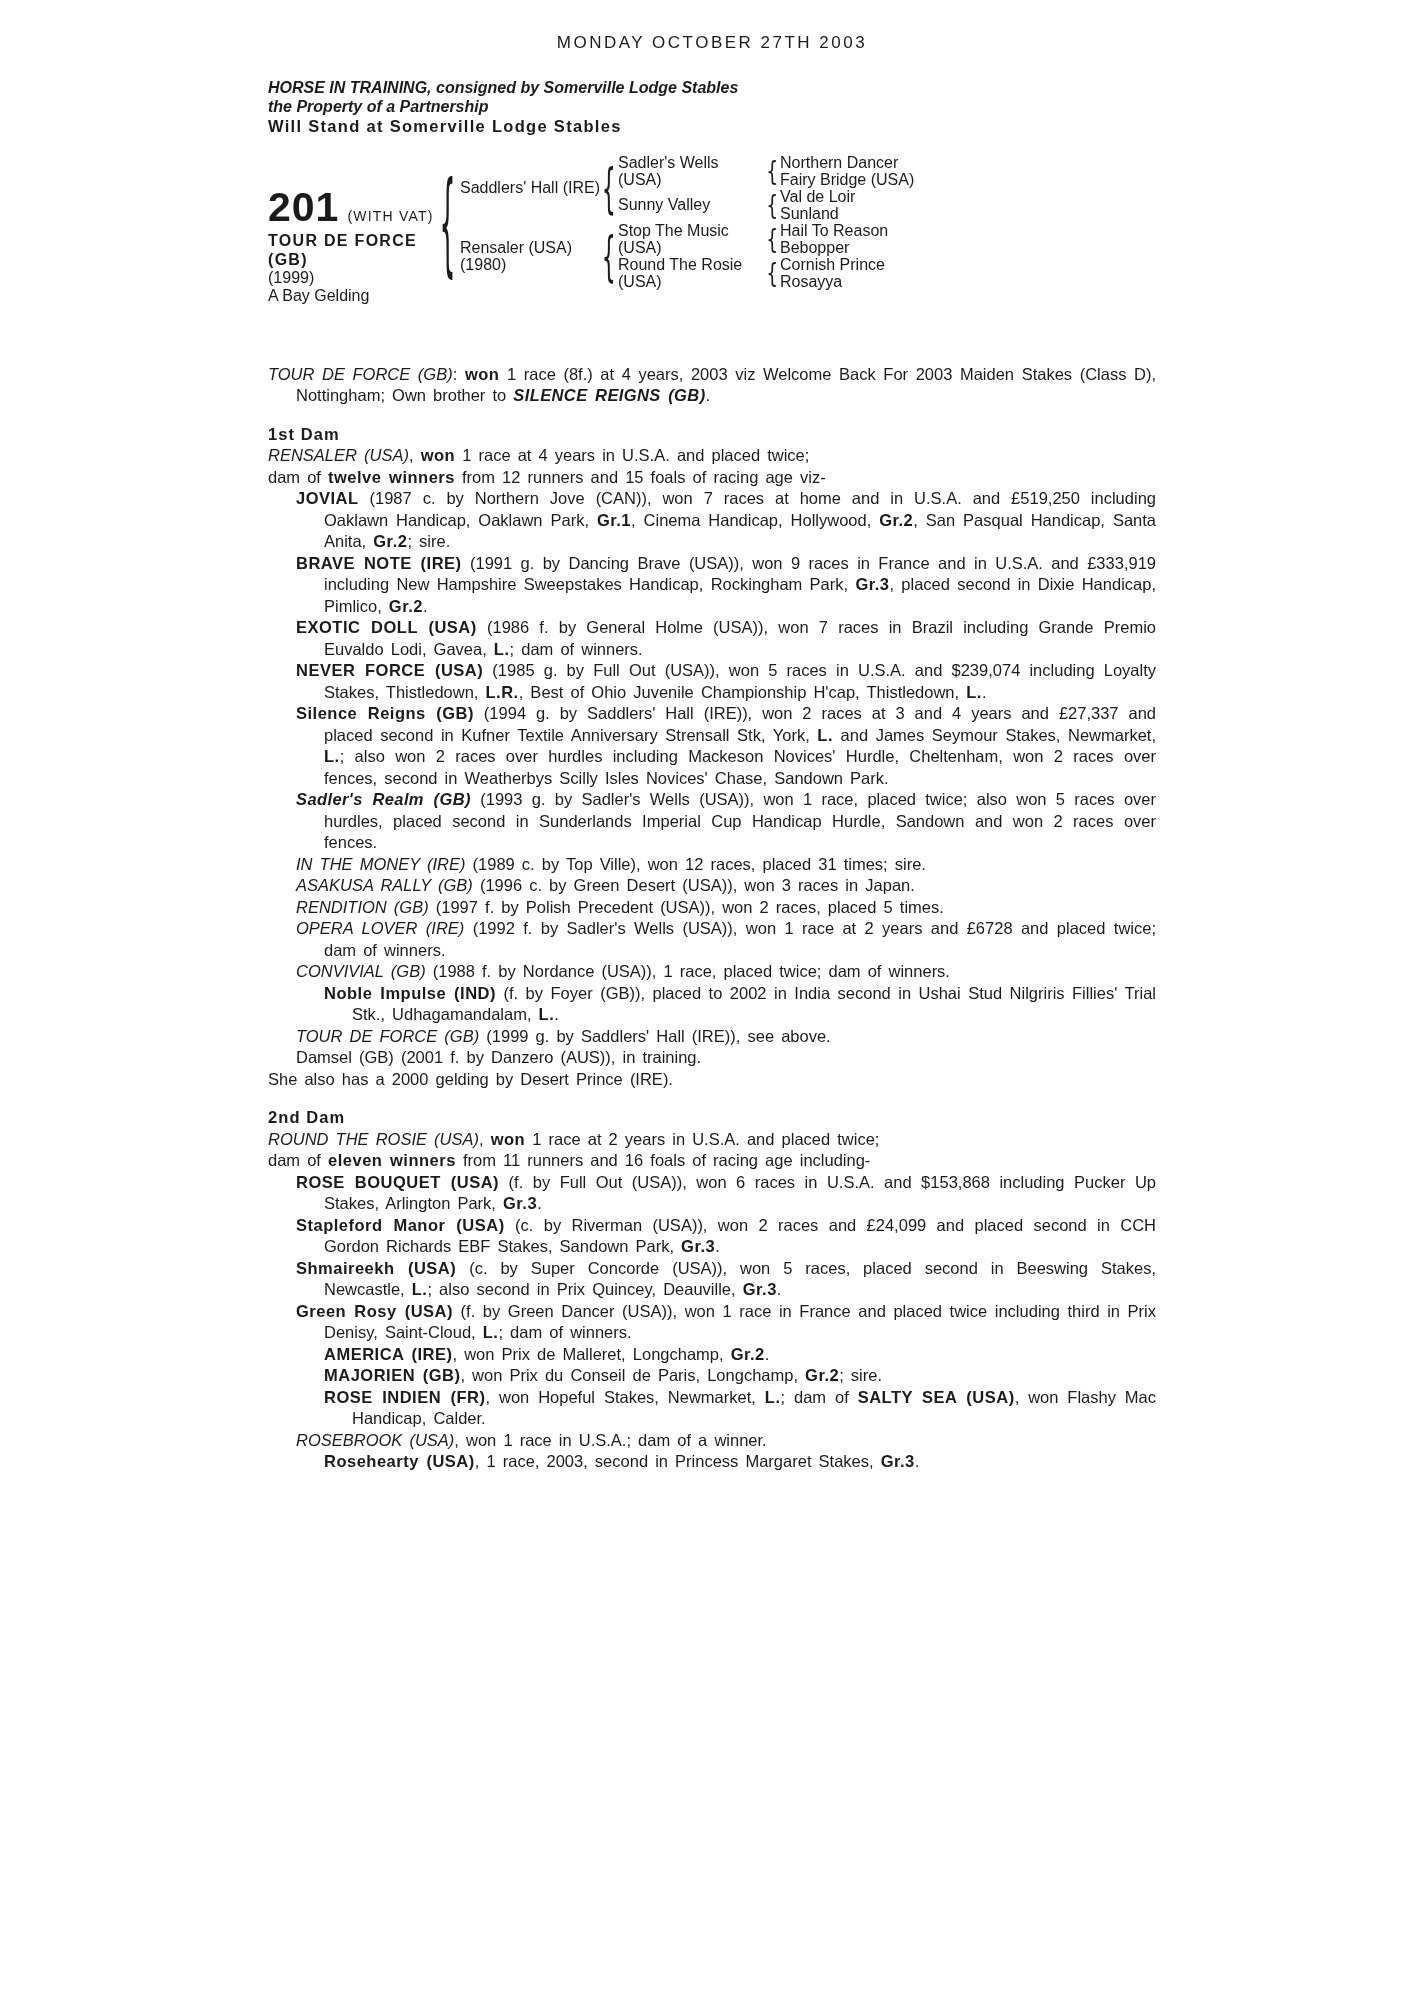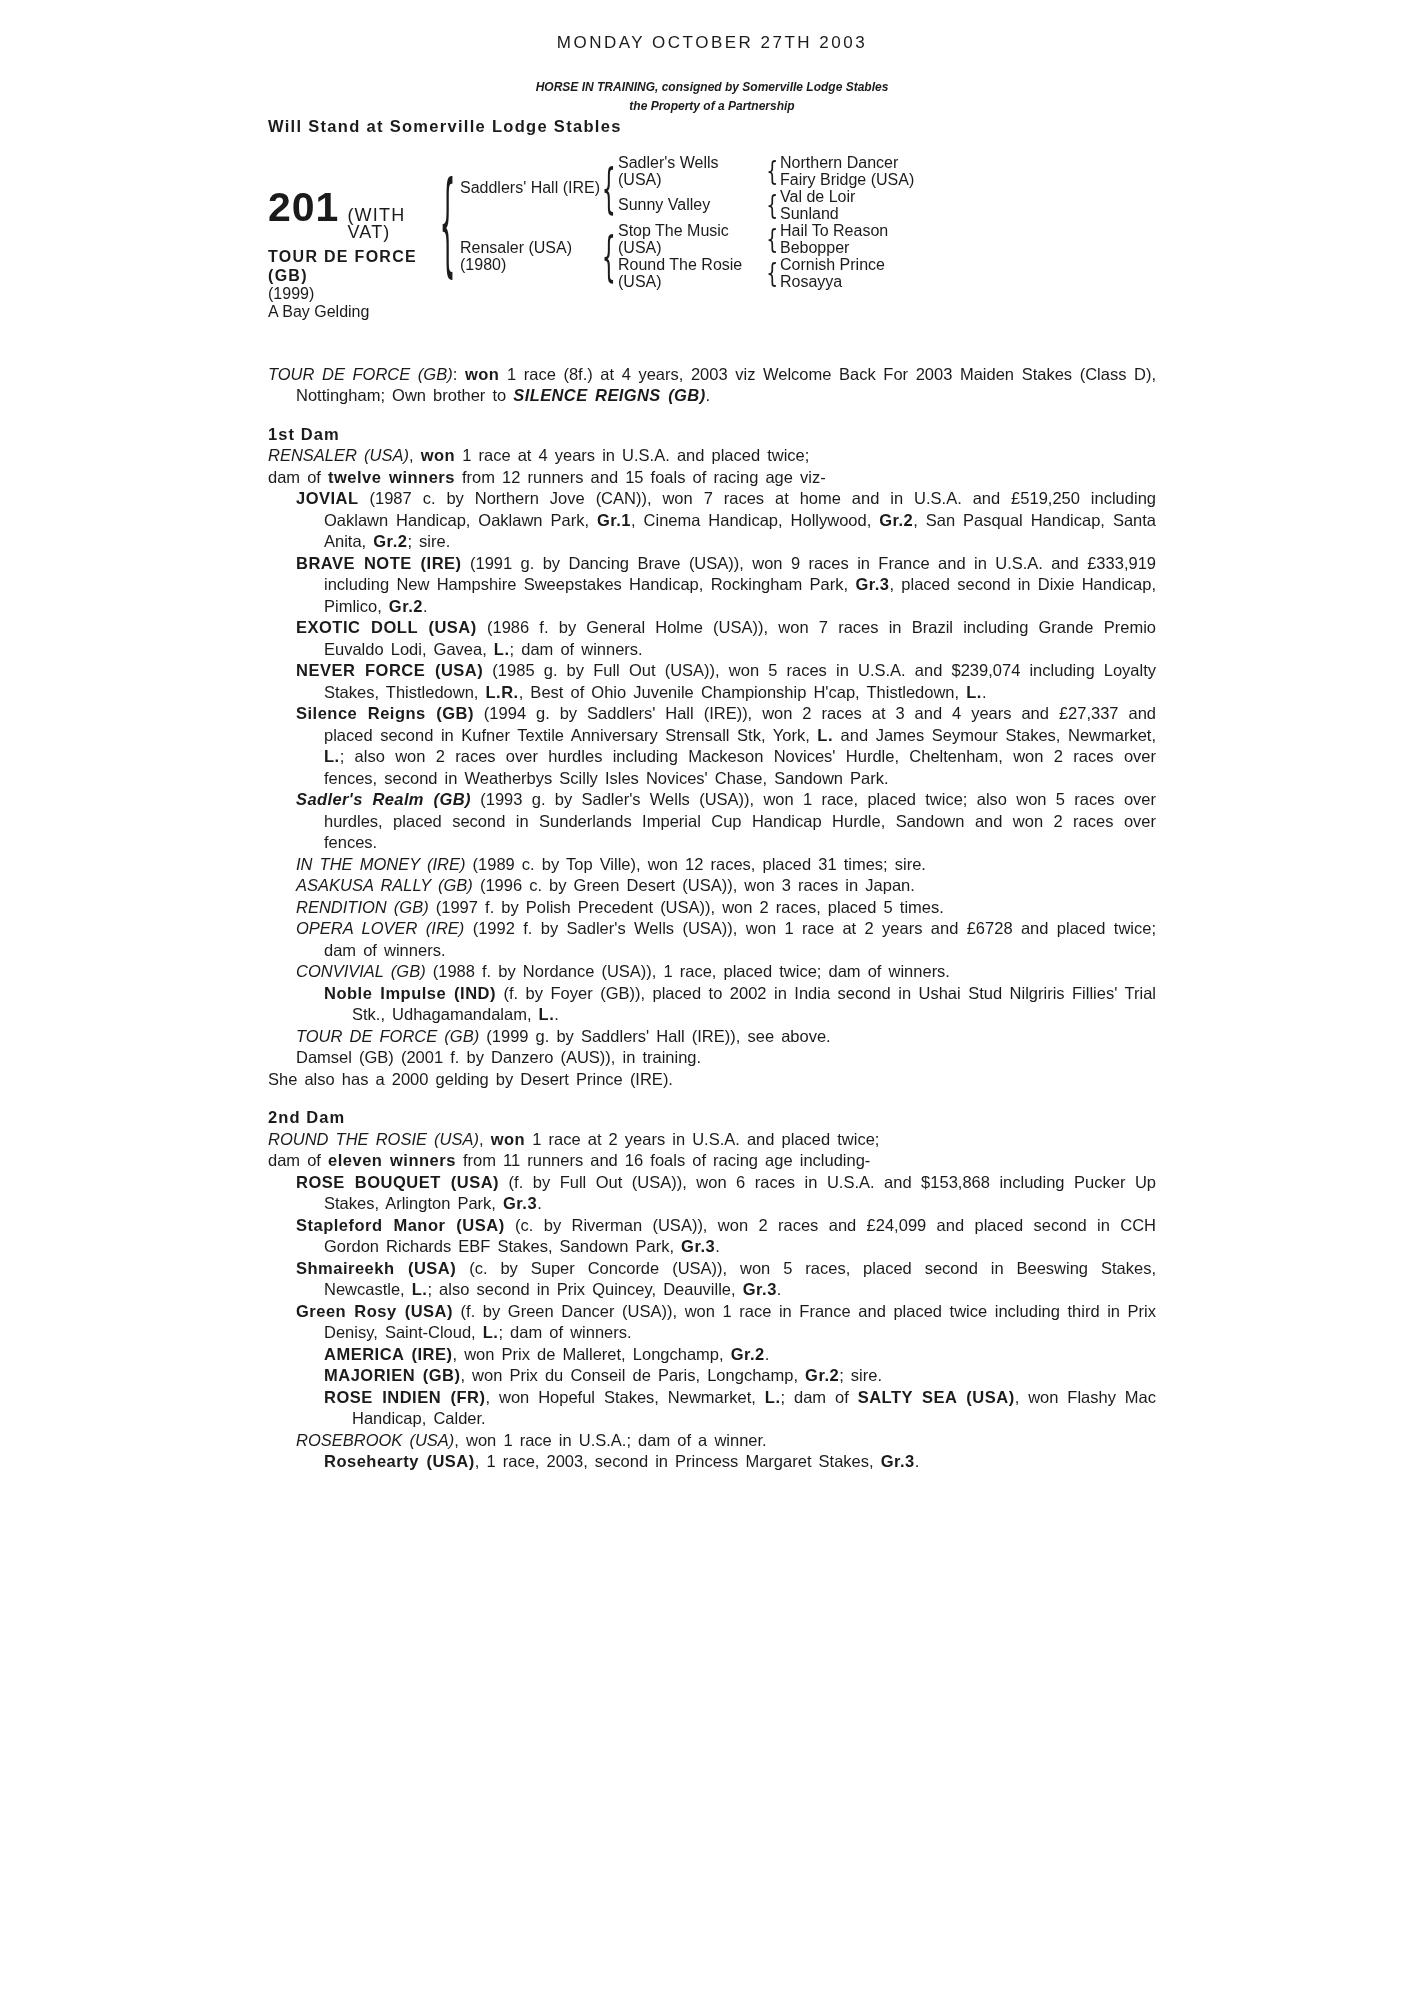--- a/index.html
+++ b/index.html
@@ -3,35 +3,35 @@
 <meta charset="utf-8">
 <style>
   html,body{margin:0;padding:0;background:#ffffff;}
   body{width:1413px;height:2000px;position:relative;
        font-family:"Liberation Sans","DejaVu Sans",sans-serif;color:#1b1b1b;
        -webkit-font-smoothing:antialiased;}
   .content{position:absolute;left:268px;top:0;width:888px;
            font-size:16.5px;line-height:21.5px;}
   
   .date-line{text-align:center;margin-top:32px;font-size:17px;letter-spacing:2.5px;white-space:nowrap;}
-  .consign-line{text-align:center;font-weight:bold;font-style:italic;font-size:12px;line-height:19.5px;}
+  .consign-line{font-weight:bold;font-style:italic;font-size:16px;line-height:19.5px;}
   .consign-block{margin-top:24px;}
   .stand-line{font-weight:bold;letter-spacing:1.3px;font-size:16.5px;line-height:19px;}
   
   .pedigree{display:grid;
             grid-template-columns:168px 24px 140px 18px 146px 16px 1fr;
             grid-auto-rows:17px;
             margin-top:18px;margin-bottom:74px;
             font-size:16px;line-height:17px;}
   .ped-cell{display:flex;flex-direction:column;justify-content:center;}
   .gp-cell{display:flex;align-items:center;}
   .lot-block{grid-column:1;grid-row:1/9;padding-top:38px;}
   .lot-top{display:flex;align-items:baseline;margin-bottom:6px;}
   .lot-number{font-size:41px;font-weight:bold;letter-spacing:1px;line-height:30px;}
-  .vat{font-size:18px;letter-spacing:1.2px;margin-left:8px;}
+  .vat{font-size:14px;letter-spacing:1.2px;margin-left:8px;}
   .lot-name{font-weight:bold;letter-spacing:1.3px;line-height:19px;}
   .lot-plain{line-height:18px;}
   
   .brace{display:flex;align-items:center;justify-content:center;font-family:"DejaVu Sans",sans-serif;font-weight:400;}
   .brace span{display:block;line-height:1;}
   .b-lg span{font-size:46px;transform:scale(0.55,2.45);}
   .b-md span{font-size:34px;transform:scale(0.65,1.55);}
   .b-sm span{font-size:26px;transform:scale(0.72,1.05);}
   
   .record{padding-left:28px;text-indent:-28px;text-align:justify;word-spacing:2.5px;margin:0;}

